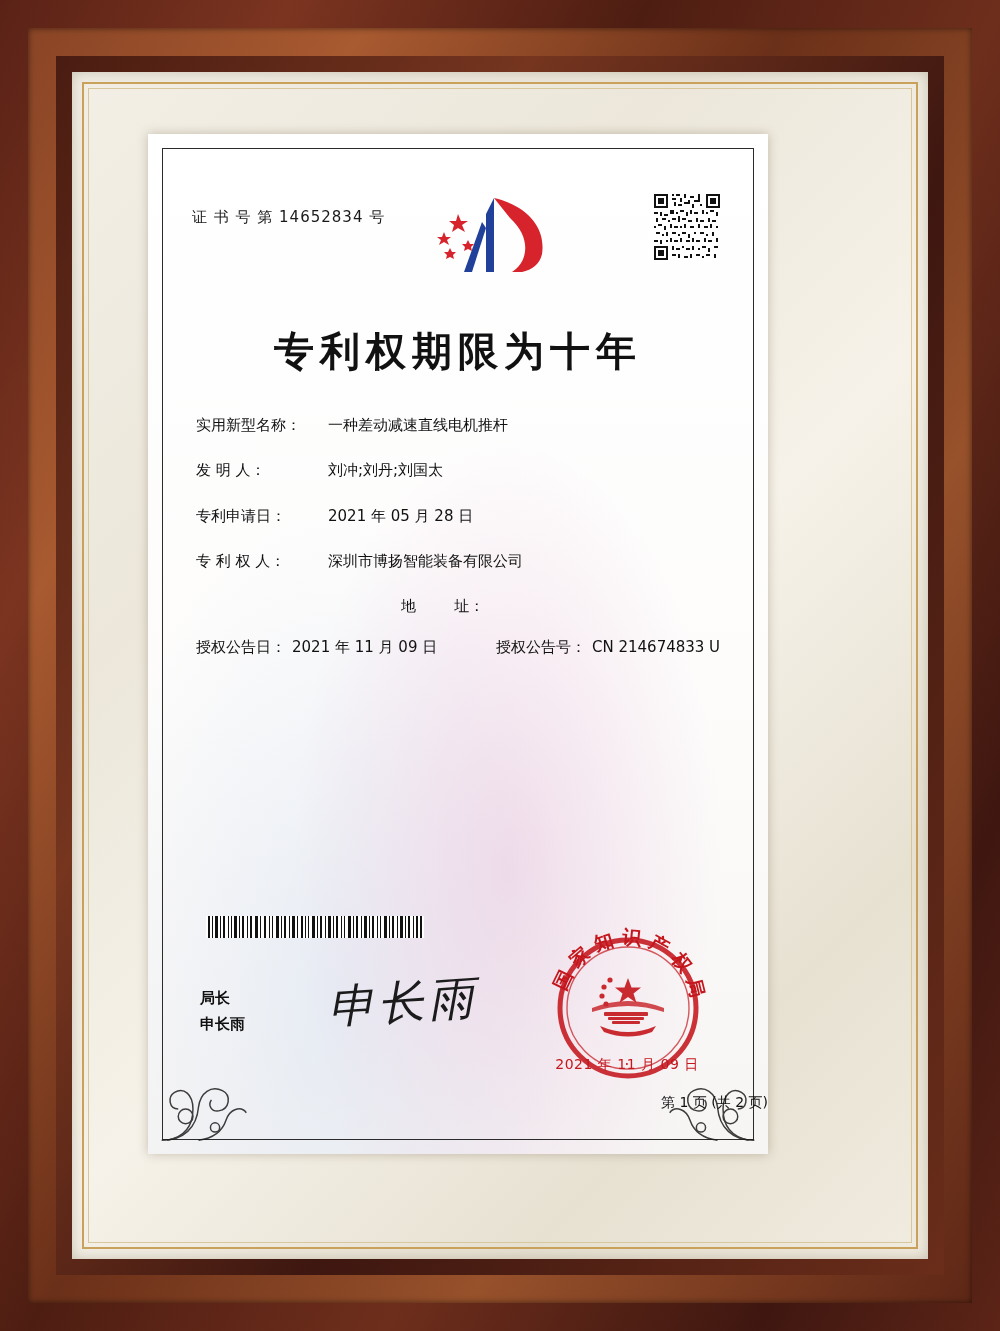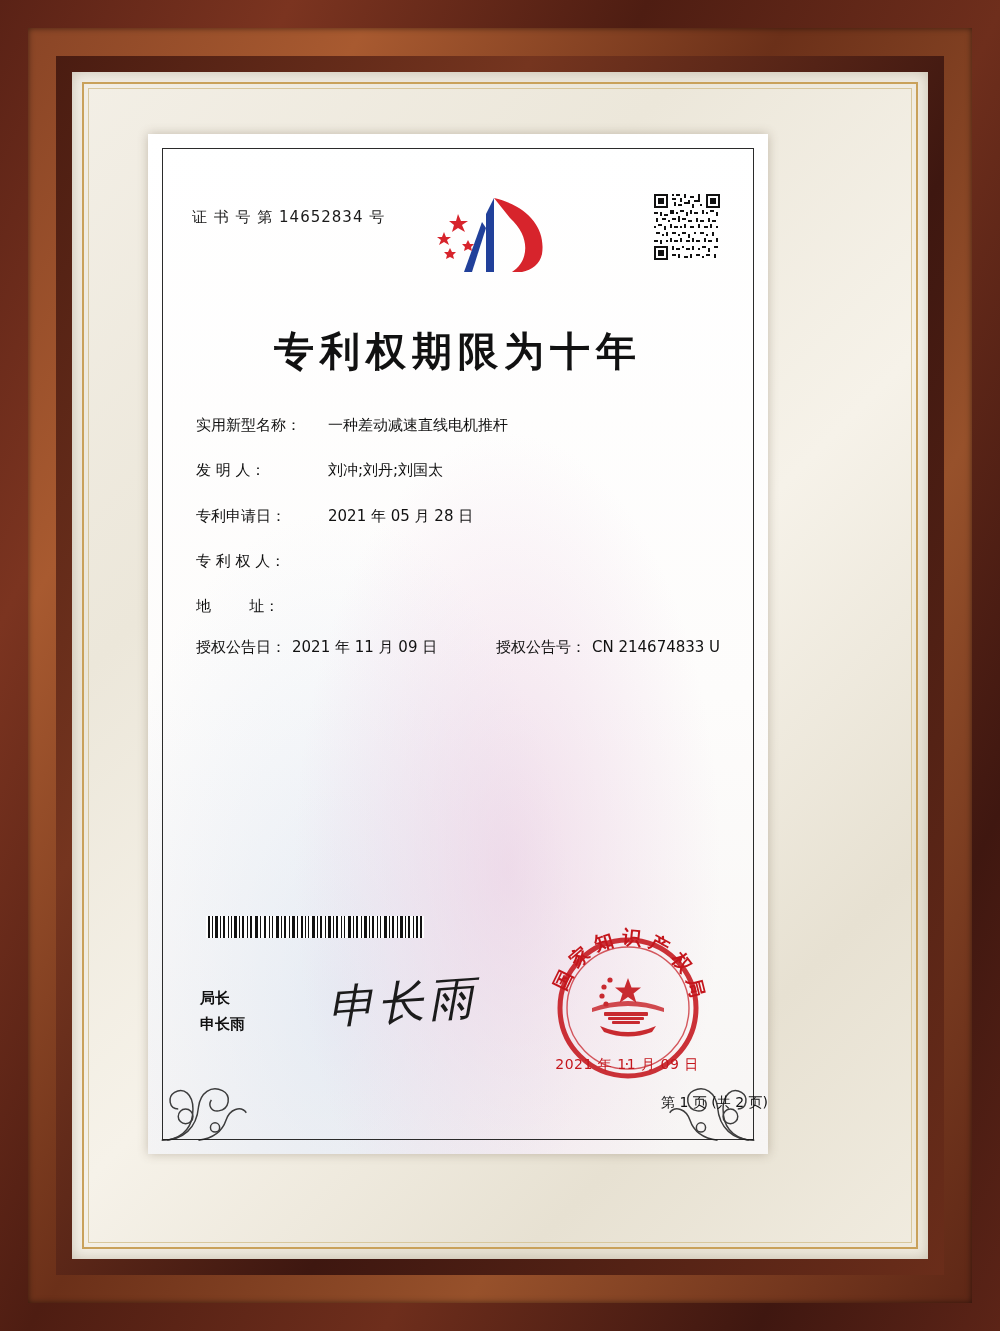--- a/index.html
+++ b/index.html
@@ -137,21 +137,21 @@
     gap: 14px;
   }
   .field-label {
     width: 118px;
     flex: 0 0 118px;
     white-space: pre;
   }
   .field-value {
     flex: 1 1 auto;
   }
-  .field-row.addr { margin-bottom: 18px; }
+  .field-row.addr { margin-bottom: 18px; justify-content: center; }
   .addr .field-value { max-width: 470px; }
 
   .row-two {
     display: flex;
     align-items: flex-start;
     margin-bottom: 8px;
     line-height: 1.55;
   }
   .row-two .seg1 { width: 300px; flex: 0 0 300px; }
   .row-two .seg2 { flex: 1 1 auto; }
@@ -385,20 +385,21 @@
       <div class="field-row">
         <span class="field-label">发 明 人：</span>
         <span class="field-value">刘冲;刘丹;刘国太</span>
       </div>
       <div class="field-row">
         <span class="field-label">专利申请日：</span>
         <span class="field-value">2021 年 05 月 28 日</span>
       </div>
       <div class="field-row">
         <span class="field-label">专 利 权 人：</span>
+        <span class="field-value">深圳市博扬智能装备有限公司</span>
       </div>
       <div class="field-row addr">
         <span class="field-label">地        址：</span>
       </div>
 
       <div class="row-two">
         <span class="seg1">
           <span class="seg-label">授权公告日：</span><span class="seg-val">2021 年 11 月 09 日</span>
         </span>
         <span class="seg2">

